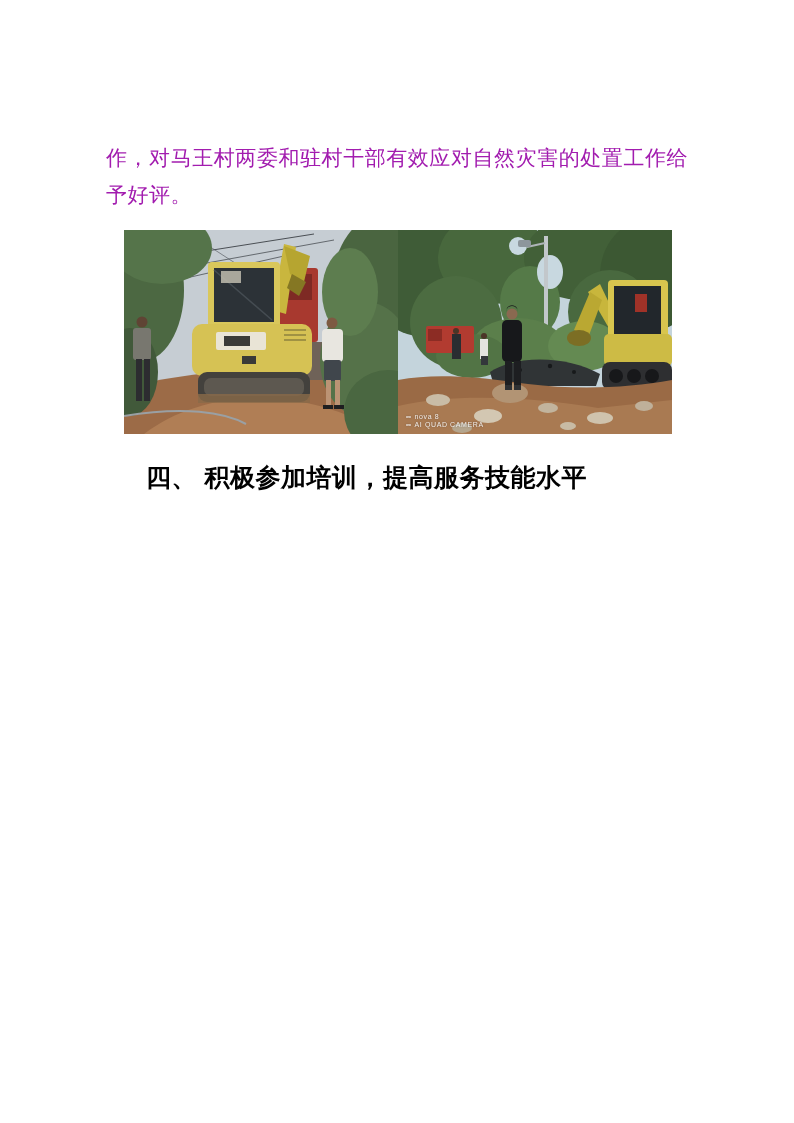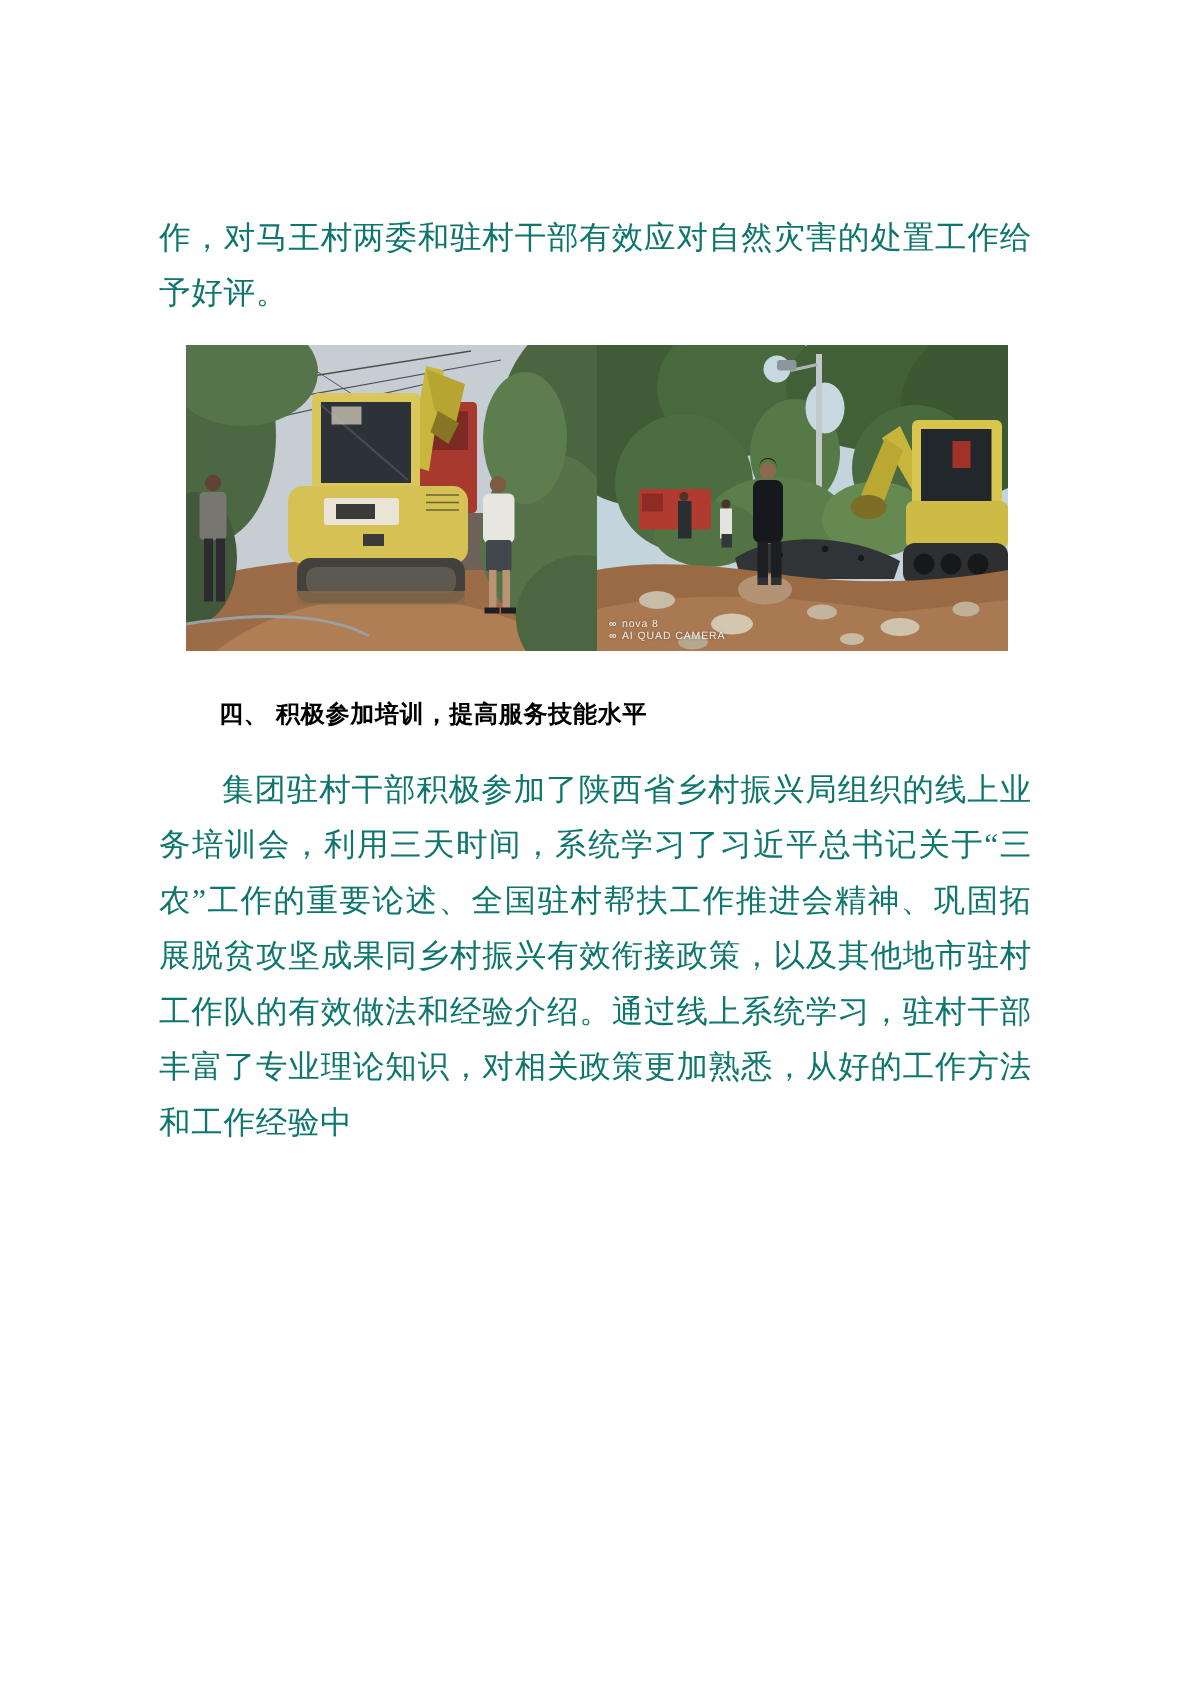--- a/index.html
+++ b/index.html
@@ -14,21 +14,21 @@
   .content {
     position: absolute;
     left: 106px;
     top: 140px;
     width: 582px;
   }
   p.body-text {
     margin: 0 0 14px 0;
     font-size: 21px;
     line-height: 37px;
-    color: #0f766e;
+    color: #a21caf;
     text-align: justify;
     text-indent: 42px;
     letter-spacing: 0.5px;
   }
   p.no-indent { text-indent: 0; }
   .photo-row {
     display: flex;
     margin: 16px 0 30px 18px;
     width: 548px;
   }
@@ -50,21 +50,21 @@
     line-height: 8px;
     letter-spacing: 0.6px;
     text-shadow: 0 0 2px rgba(0,0,0,0.35);
     white-space: nowrap;
   }
   .wm-logo { margin-right: 3px; font-weight: bold; }
   h3.heading {
     margin: 0 0 18px 0;
     font-family: "Liberation Sans", "DejaVu Sans", sans-serif;
     font-weight: 700;
-    font-size: 16px;
+    font-size: 25px;
     line-height: 26px;
     color: #000000;
     text-indent: 40px;
     letter-spacing: 0.5px;
   }
 </style>
 </head>
 <body>
 
 <div class="page">
@@ -221,16 +221,15 @@
         <div class="watermark">
           <div><span class="wm-logo">∞</span><span>nova 8</span></div>
           <div><span class="wm-logo">∞</span><span>AI QUAD CAMERA</span></div>
         </div>
       </div>
 
     </div>
 
     <h3 class="heading">四、 积极参加培训，提高服务技能水平</h3>
 
-    <p class="body-text">集团驻村干部积极参加了陕西省乡村振兴局组织的线上业务培训会，利用三天时间，系统学习了习近平总书记关于“三农”工作的重要论述、全国驻村帮扶工作推进会精神、巩固拓展脱贫攻坚成果同乡村振兴有效衔接政策，以及其他地市驻村工作队的有效做法和经验介绍。通过线上系统学习，驻村干部丰富了专业理论知识，对相关政策更加熟悉，从好的工作方法和工作经验中</p>
 
   </div>
 </div>
 
 </body></html>

